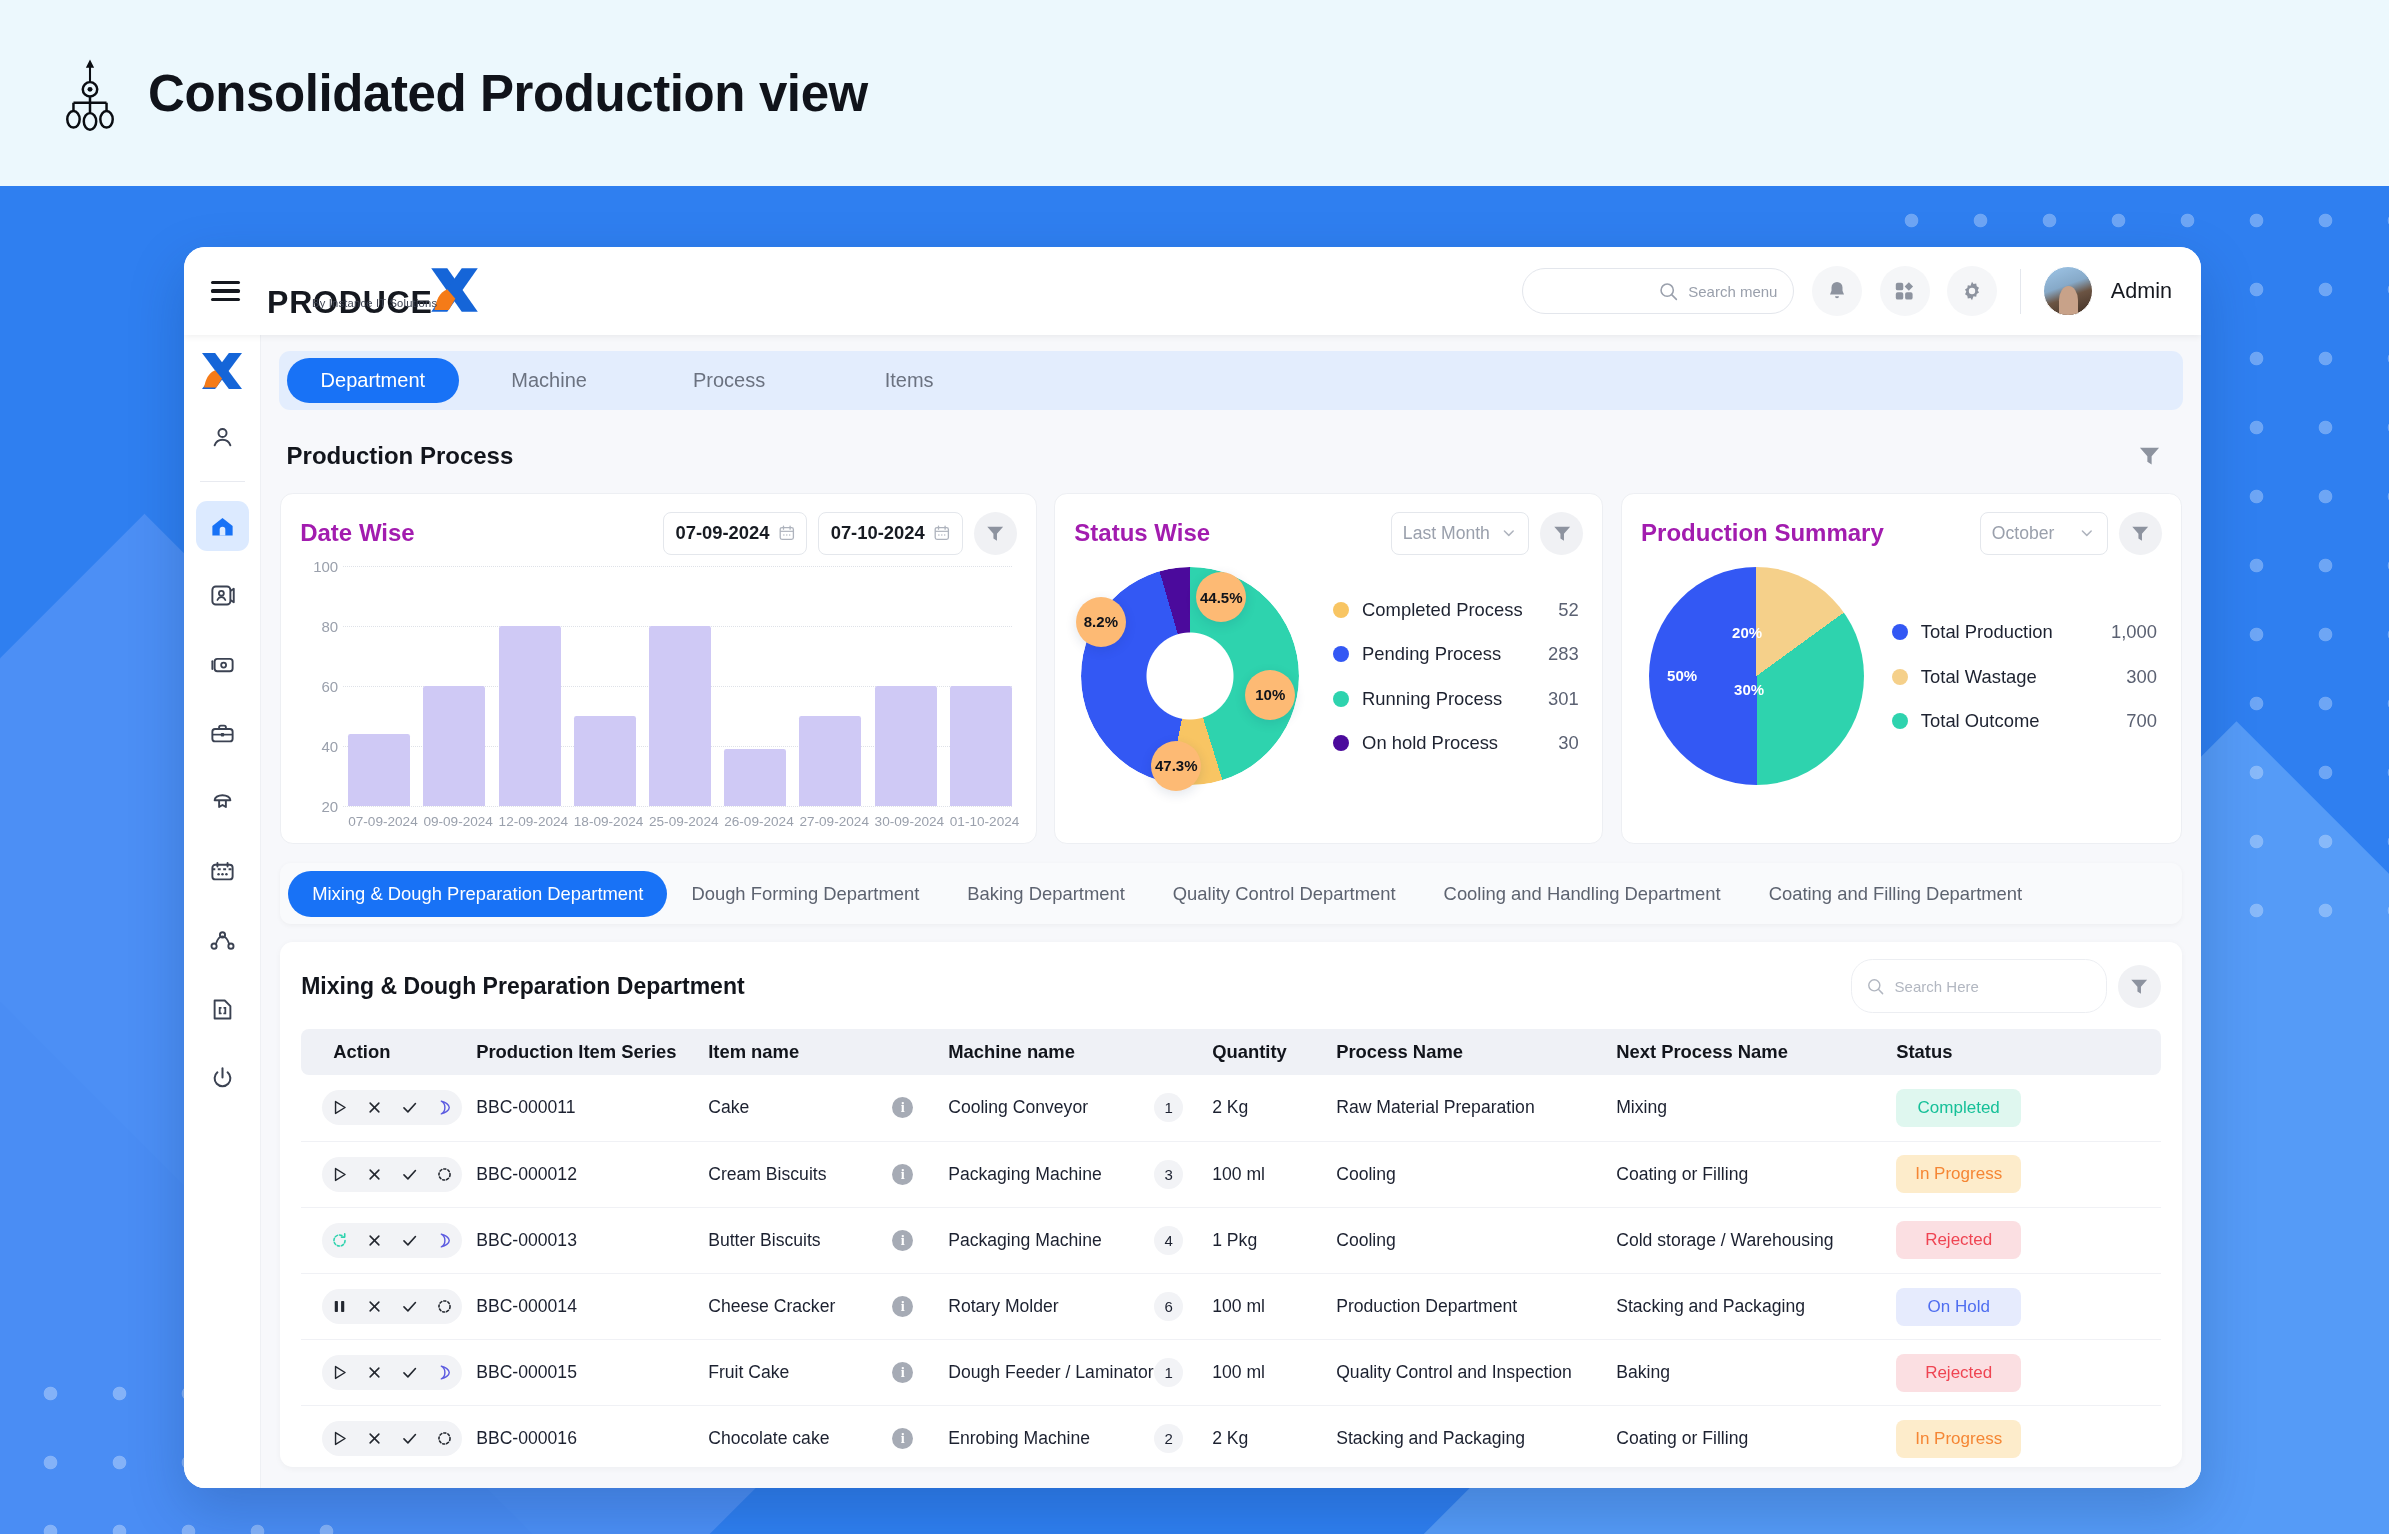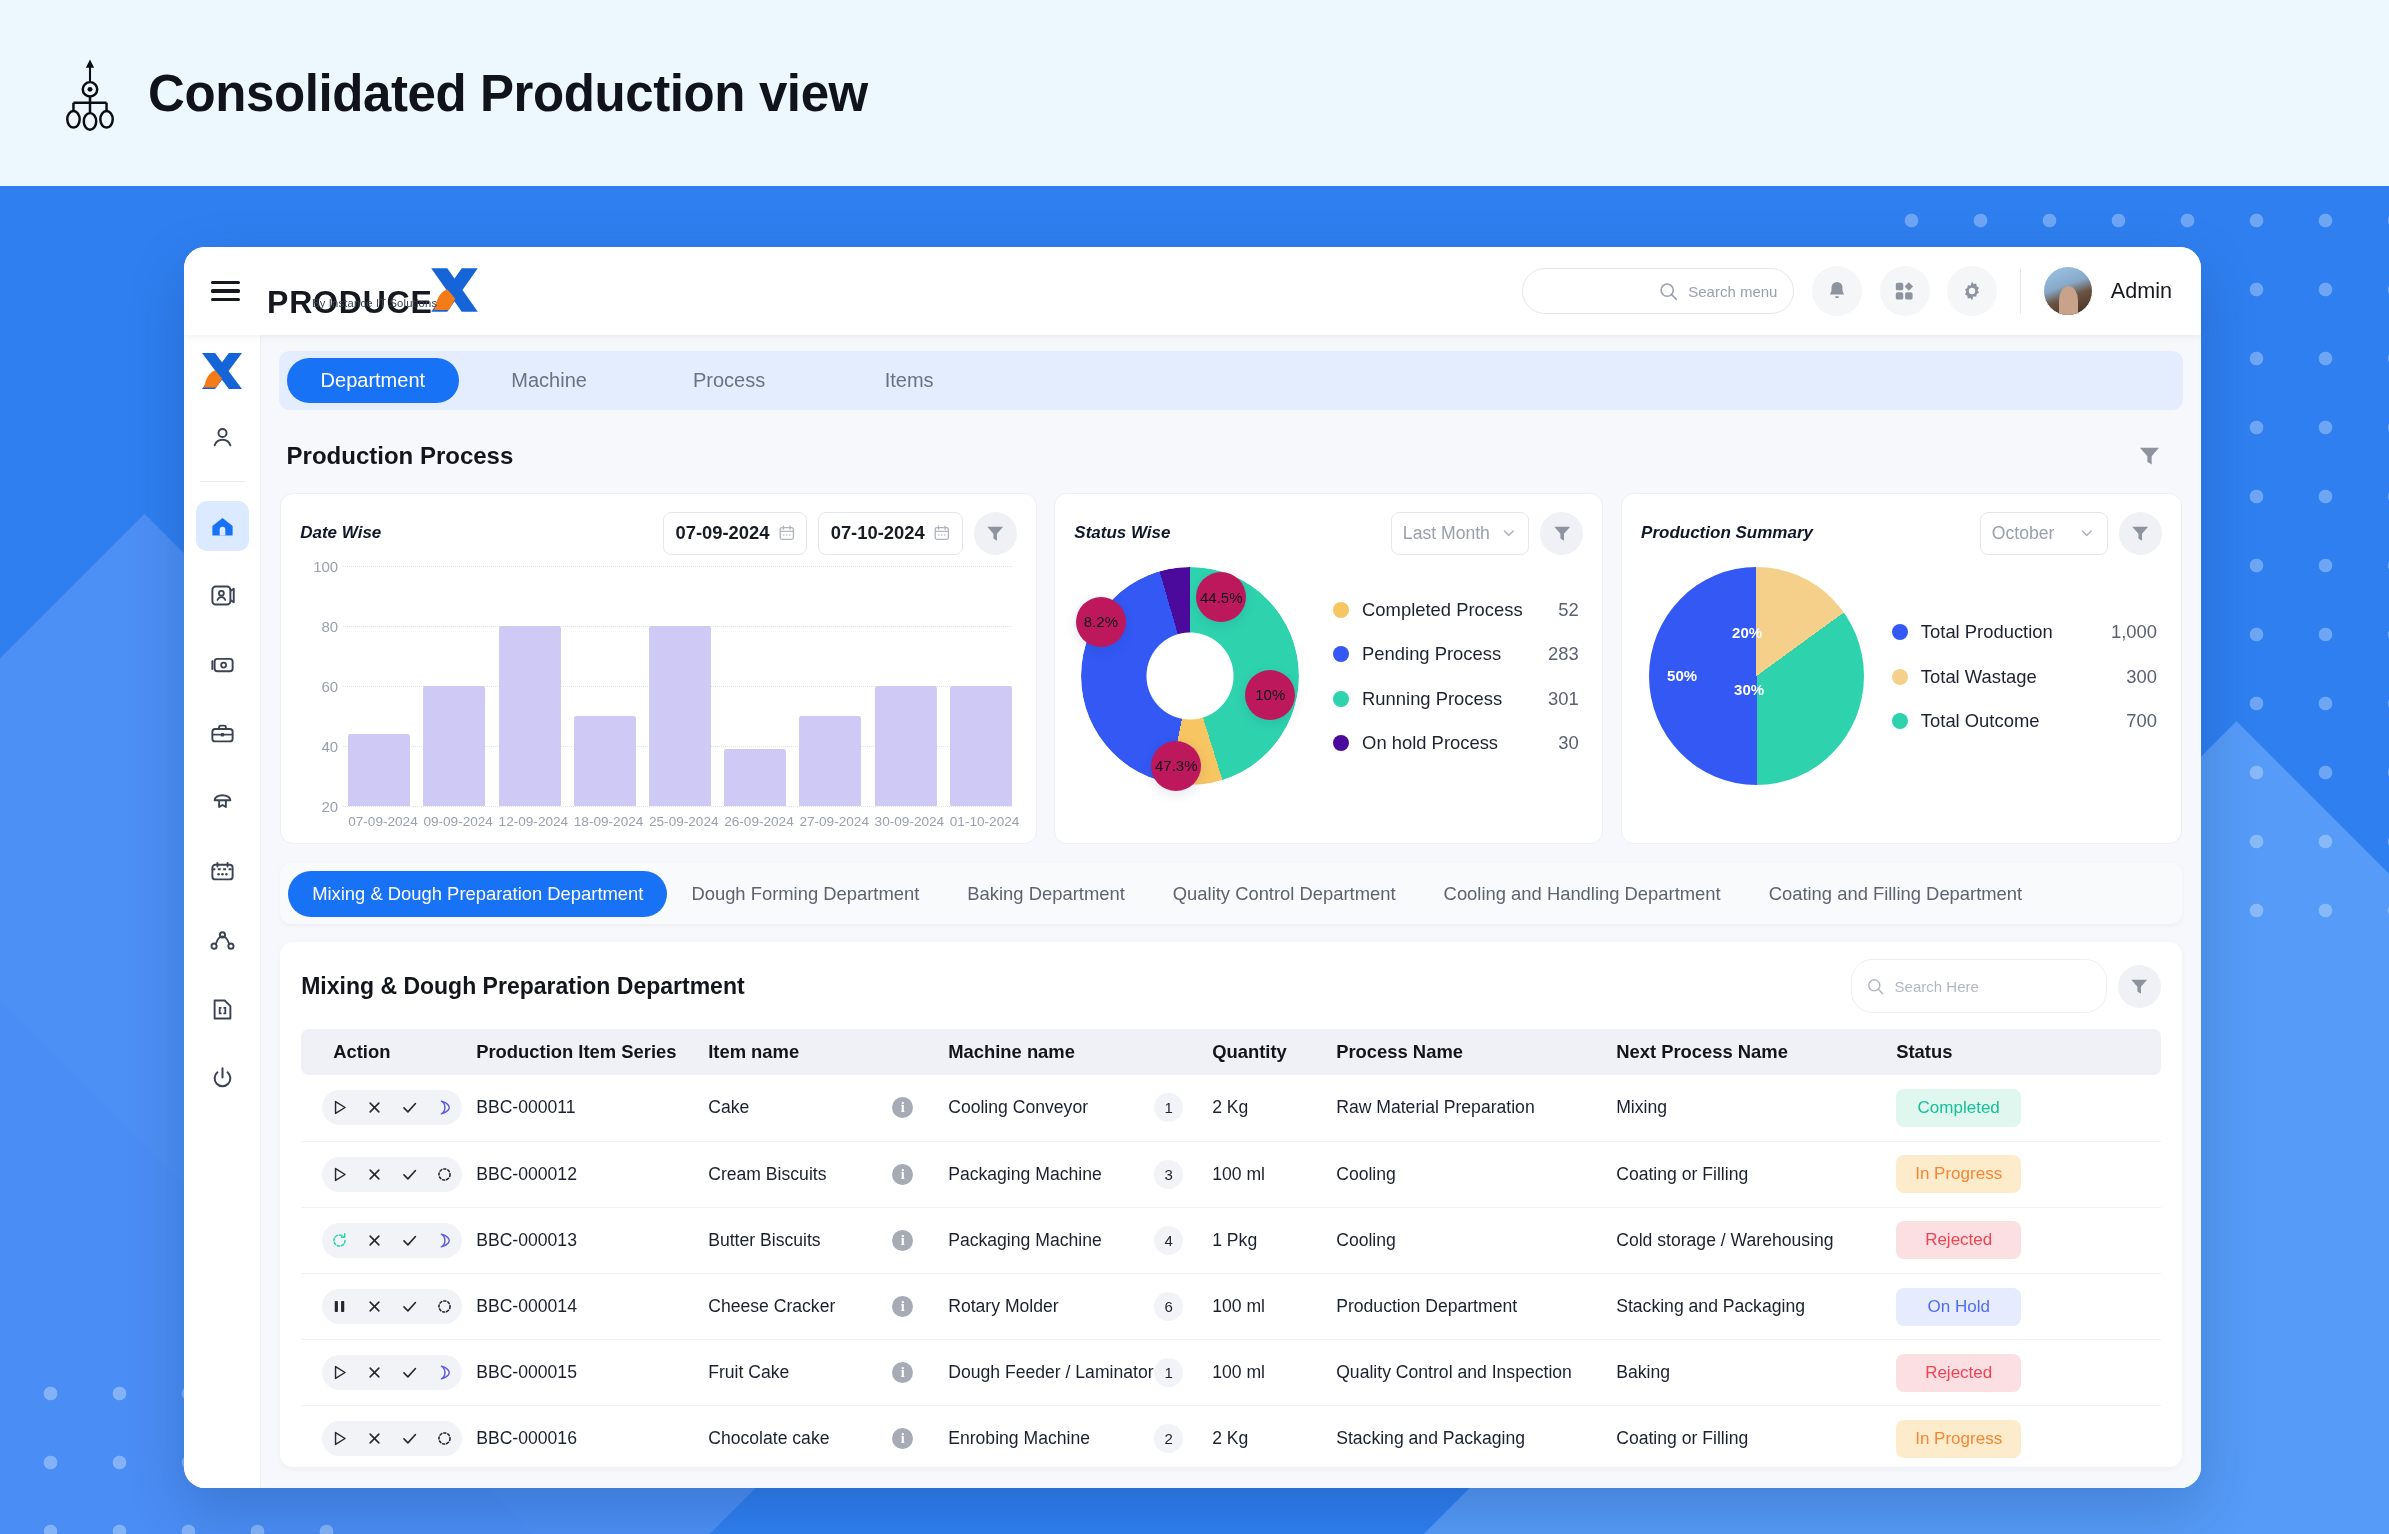--- a/index.html
+++ b/index.html
@@ -131,21 +131,21 @@
     display: flex; align-items: center; justify-content: center; cursor: pointer;
   }
   .filter-btn.bg { background: #f0f1f4; }
 
   
   .cards-row { display: flex; gap: 17.6px; flex: none; padding: 0 1.6px; }
   .card {
     background: #fff; border: 0.8px solid #edeff3; border-radius: 12.8px; padding: 17.6px 19px 14.4px 19px;
   }
   .card-head { display: flex; align-items: center; margin-bottom: 4.8px; }
-  .card-title { font-size: 17px; font-weight: 600; color: #0f172a; font-style: italic; }
+  .card-title { font-size: 24px; font-weight: 600; color: #a21caf; }
   .card-ctrls { margin-left: auto; display: flex; align-items: center; gap: 11.2px; }
   .date-box {
     height: 43px; min-width: 141px; border: 1.2px solid #e4e7ec; border-radius: 8px;
     display: flex; align-items: center; gap: 8px; padding: 0 11.2px;
     font-size: 18.4px; font-weight: 700; color: #171b22;
   }
   .select-box {
     height: 43px; min-width: 128px; border: 1.2px solid #e4e7ec; border-radius: 8px;
     display: flex; align-items: center; padding: 0 11.2px; gap: 9.6px;
     font-size: 17.6px; color: #9aa0ac;
@@ -161,23 +161,23 @@
   .bar-col { width: 62px; display: flex; flex-direction: column; align-items: center; height: 100%; justify-content: flex-end; }
   .bar { width: 62px; background: #cfc9f5; border-radius: 2.4px 2.4px 0 0; }
   .bc-xlabels { display: flex; justify-content: space-between; margin: 8px 0 0 48px; padding-right: 4.8px;}
   .bc-xlab { width: 62px; text-align: center; font-size: 13.6px; color: #9aa0ac; white-space: nowrap;}
 
   
   .card-status { width: 568px; }
   .donut-wrap { display: flex; align-items: center; margin-top: 8px; height: 228px; }
   .donut-holder { width: 240px; height: 228px; position: relative; flex: none; }
   .bubble {
-    position: absolute; background: #be185d; border-radius: 50%;
+    position: absolute; background: #fdba74; border-radius: 50%;
     display: flex; align-items: center; justify-content: center;
-    font-size: 15px; font-weight: 400; color: #10131a;
+    font-size: 15px; font-weight: 700; color: #10131a;
     box-shadow: 0 3.2px 11.2px rgba(20,40,90,0.12);
   }
   .legend { margin-left: 19px; flex: 1; display: flex; flex-direction: column; gap: 22.4px; padding-right: 4.8px;}
   .legend-row { display: flex; align-items: center; gap: 12.8px; }
   .dot { width: 16px; height: 16px; border-radius: 50%; flex: none; }
   .legend-label { font-size: 18.4px; color: #1d2230; }
   .legend-val { margin-left: auto; font-size: 18.4px; color: #5b6172; }
 
   
   .card-summary { width: 580px; }

